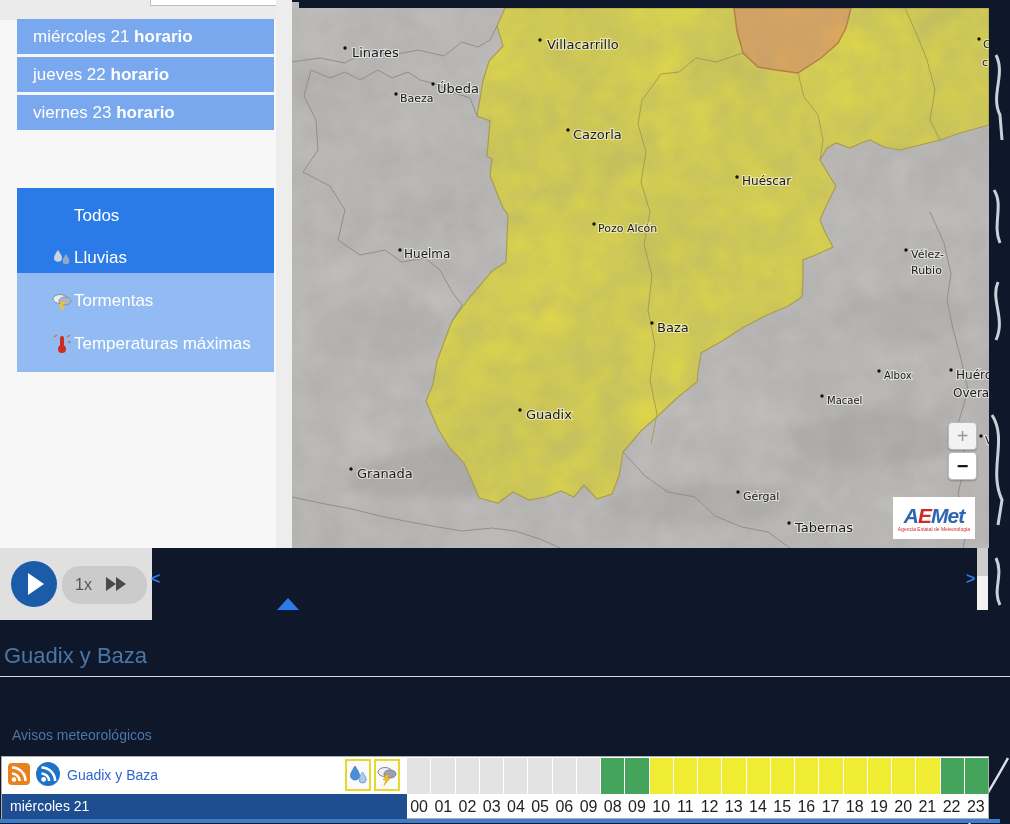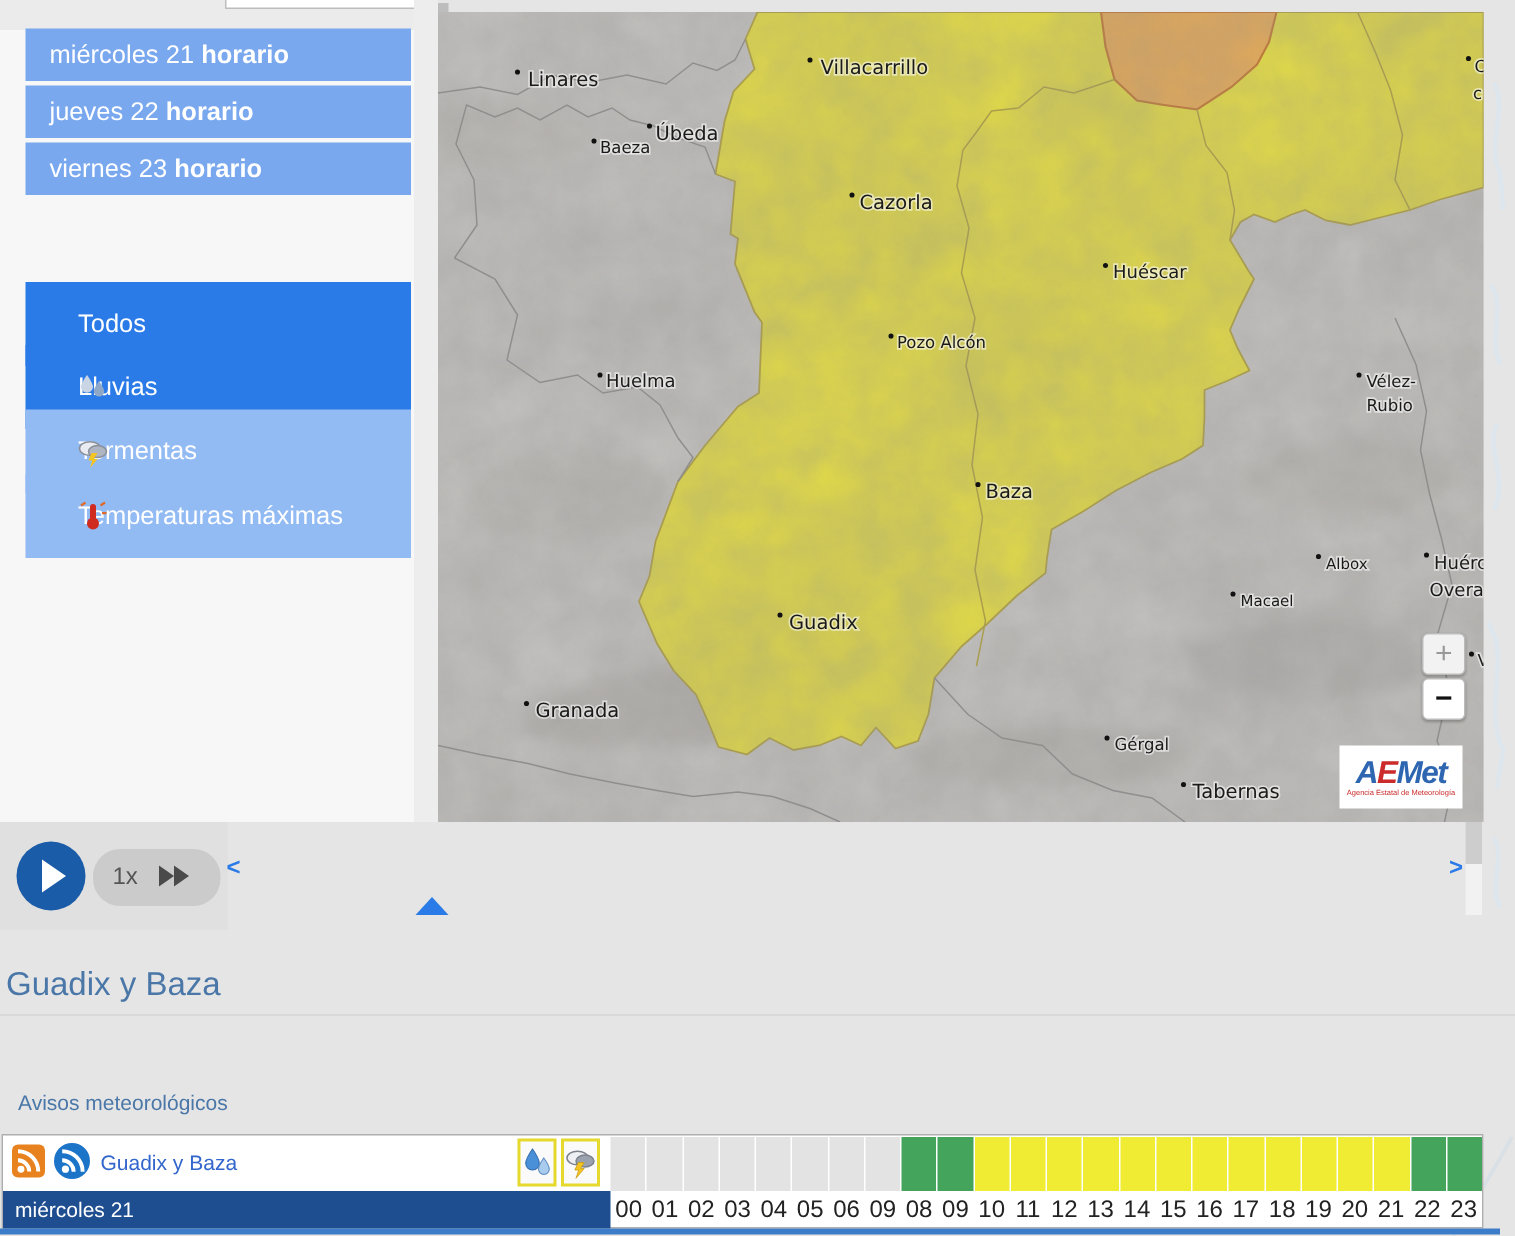--- a/index.html
+++ b/index.html
@@ -1,30 +1,30 @@
 <!DOCTYPE html>
 <html><head>
 <meta charset="utf-8">
 <style>
   * { margin:0; padding:0; box-sizing:border-box; }
   body { font-family:"Liberation Sans", sans-serif; background:#fff; }
-  .page { position:relative; width:1010px; height:824px; background:#e5e5e5; overflow:hidden; }
+  .page { position:relative; width:1010px; height:824px; background:#0f172a; overflow:hidden; }
 
   
   .top-strip { position:absolute; left:0; top:0; width:292px; height:20px; background:#EBEBEB; }
   .top-strip-box { position:absolute; left:150px; top:0; width:137px; height:6px; background:#fff; border:1px solid #BDBDBD; border-top:none; }
   .top-strip-nub { position:absolute; left:287px; top:2px; width:12px; height:18px; background:#BDBDBD; }
 
   
   .sidebar-panel { position:absolute; left:0; top:20px; width:276px; height:528px; background:#F7F7F7; }
   .gutter { position:absolute; left:276px; top:0; width:16px; height:548px; background:#EDEDED; }
   .sbtn { position:absolute; left:17px; width:257px; color:#fff; font-size:17px; border:none; text-align:left; cursor:pointer; font-family:"Liberation Sans",sans-serif; }
   .day-btn { height:35px; line-height:35px; padding-left:16px; background:#79A8EF; }
   .day-btn.sel { background:#2A7BE8; }
-  .filter-btn { height:56px; line-height:40px; padding-left:35px; background:#92BAF3; }
+  .filter-btn { height:56px; line-height:40px; padding-left:57px; background:#92BAF3; }
   .filter-btn.sel { background:#2A7BE8; }
   .filter-ico { position:absolute; left:34px; top:50%; transform:translateY(-50%); width:22px; height:22px; }
 
   
   .map { position:absolute; left:292px; top:8px; width:697px; height:540px; background:#CBCAC8; overflow:hidden; cursor:default; }
   .map svg.mapsvg { position:absolute; left:0; top:0; }
   .zoomctl { position:absolute; left:656px; top:414px; width:30px; }
   .zoombtn { display:block; width:29px; height:28px; border:1px solid #BBB; border-radius:4px; margin-bottom:2px; font-size:20px; line-height:24px; text-align:center; cursor:pointer; box-shadow:0 1px 2px rgba(0,0,0,.25); font-family:"Liberation Sans",sans-serif; }
   .zoombtn.plus { background:#F2F2F2; color:#999; }
   .zoombtn.minus { background:#FFF; color:#111; font-weight:bold; }

